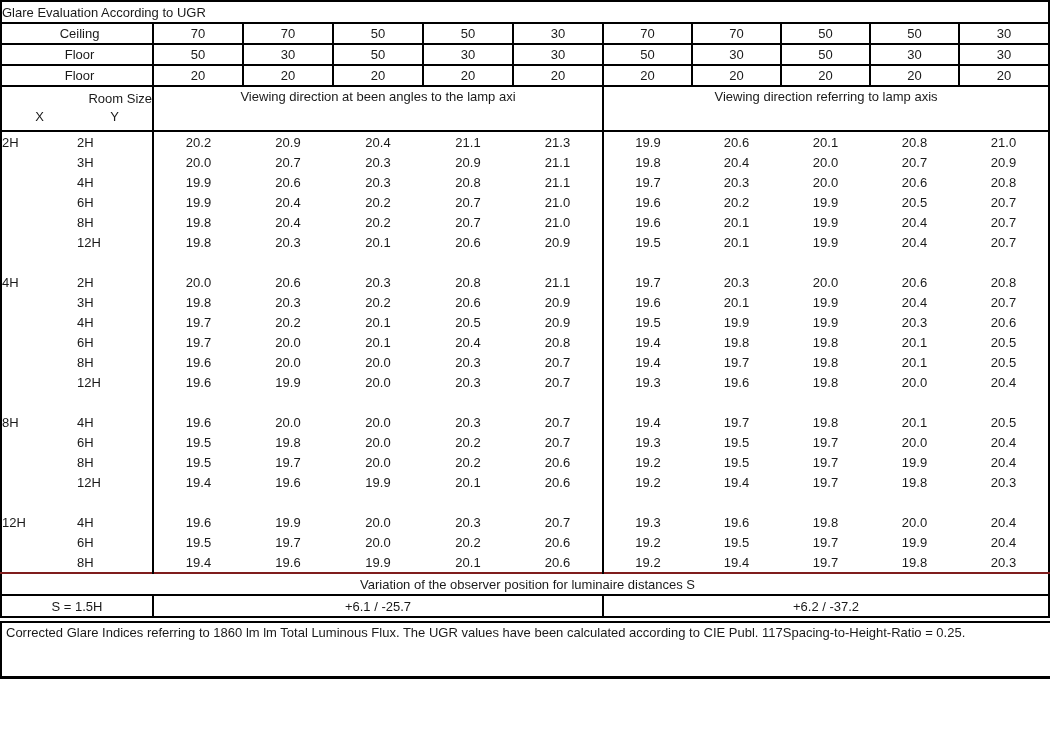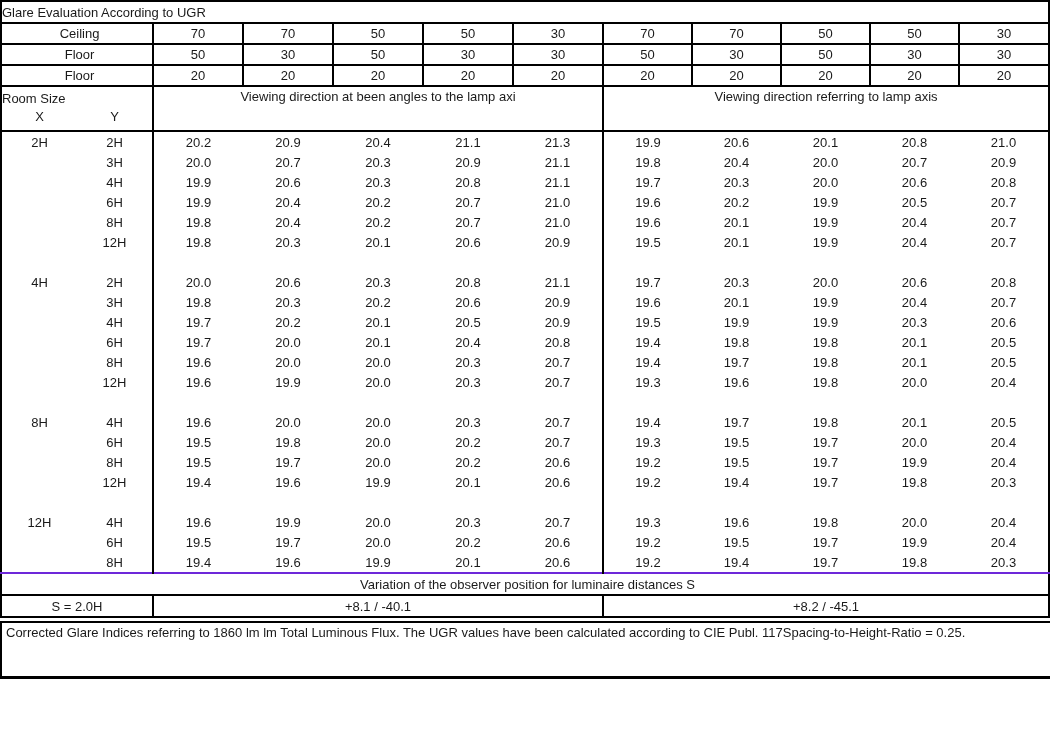--- a/index.html
+++ b/index.html
@@ -23,30 +23,30 @@
   td.title-cell {
     font-weight: normal;
     font-size: 14px;
     height: 26px;
     padding-left: 5px;
   }
   tr.surface-row td { height: 19px; }
   tr.header-row td { height: 41px; }
   .br { border-right: 2px solid #000; }
   .bb { border-bottom: 2px solid #000; }
-  .bt { border-top: 2px solid #6d28d9; }
+  .bt { border-top: 2px solid #7f1d1d; }
   .c { text-align: center; }
   .l { text-align: center; padding-left: 5px !important; }
   .vtop { vertical-align: top !important; padding-top: 2px !important; }
 
-  .roomsize-head { text-align: left; padding-top: 2px; }
+  .roomsize-head { text-align: right; padding-top: 2px; }
   .xy-row { display: flex; margin-top: 3px; }
   .xy-row span { width: 50%; text-align: center; }
   .xy-cell { display: flex; }
-  .xy-cell span { width: 50%; text-align: center; }
+  .xy-cell span { width: 50%; }
 
   #footer-box {
     width: 1044px;
     height: 51px;
     margin-top: 3px;
     border: 2px solid #000;
     border-bottom-width: 3px;
     font-size: 13px;
     padding: 2px 0 0 4px;
     box-sizing: content-box;
@@ -483,23 +483,23 @@
           <td class="c">19.2</td>
           <td class="c">19.4</td>
           <td class="c">19.7</td>
           <td class="c">19.8</td>
           <td class="c">20.3</td>
         </tr>
         <tr>
           <td class="l bt bb" colspan="11">Variation of the observer position for luminaire distances S</td>
         </tr>
         <tr>
-          <td class="c br bb">S = 2.0H</td>
-          <td class="c br bb" colspan="5">+8.1 / -40.1</td>
-          <td class="c bb" colspan="5">+8.2 / -45.1</td>
+          <td class="c br">S = 1.5H</td>
+          <td class="c br" colspan="5">+6.1 / -25.7</td>
+          <td class="c" colspan="5">+6.2 / -37.2</td>
         </tr>
       </tbody>
   </table>
 
   <div id="footer-box">
     <span>Corrected Glare Indices referring to 1860 lm lm Total Luminous Flux. The UGR values have been calculated according to CIE Publ. 117</span><span class="ratio">Spacing-to-Height-Ratio = 0.25.</span>
   </div>
 </div>
 
 </body></html>

